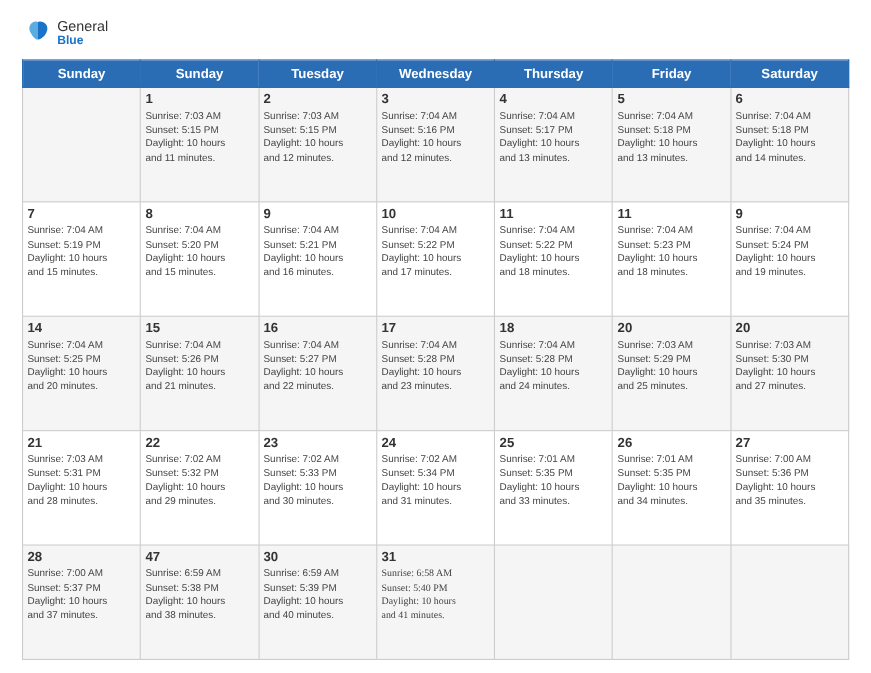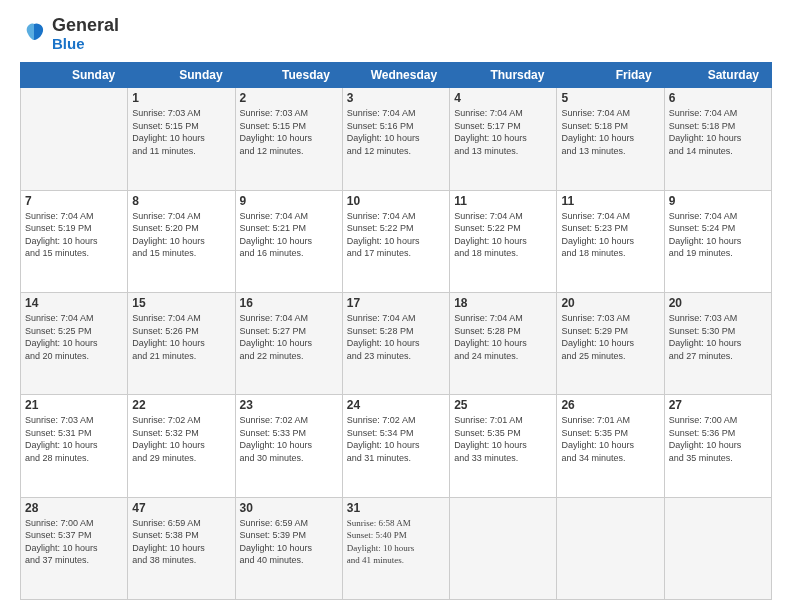--- a/index.html
+++ b/index.html
@@ -47,21 +47,21 @@
       border-collapse: collapse;
       width: 100%;
       table-layout: fixed;
     }
     .calendar th {
       background-color: #2a6db5;
       color: #fff;
       font-size: 12px;
       font-weight: bold;
       padding: 5px 12px;
-      text-align: right;
+      text-align: center;
       border: 1px solid #2a6db5;
     }
     .calendar td {
       border: 1px solid #ccc;
       vertical-align: top;
       padding: 3px 4px;
       font-size: 9.5px;
       color: #333;
       height: 88px;
     }
@@ -96,22 +96,22 @@
 <div class="page">
   <div class="header">
     <div class="logo">
   <div style="display:flex;flex-direction:column;align-items:flex-start;">
     <div style="display:flex;align-items:center;gap:4px;">
       <svg width="28" height="28" viewBox="0 0 28 28">
         <path d="M14 4 C18 2, 26 6, 22 14 C20 18, 16 20, 14 20 L14 4Z" fill="#1a73c8"></path>
         <path d="M14 4 C10 2, 4 8, 8 14 C10 18, 13 20, 14 20 L14 4Z" fill="#5aade0"></path>
       </svg>
       <div style="line-height:1.1;">
-        <span style="font-size:18px;font-weight:bold;color:#333;display:block;">General</span>
-        <span style="font-size:15px;font-weight:bold;color:#1a73c8;display:block;">Blue</span>
+        <span style="font-size:13px;font-weight:normal;color:#333;display:block;">General</span>
+        <span style="font-size:11px;font-weight:bold;color:#1a73c8;display:block;">Blue</span>
       </div>
     </div>
   </div>
 </div>
     <div class="title-block">
       <div class="month-title"></div>
       <div class="subtitle"></div>
     </div>
   </div>
 

